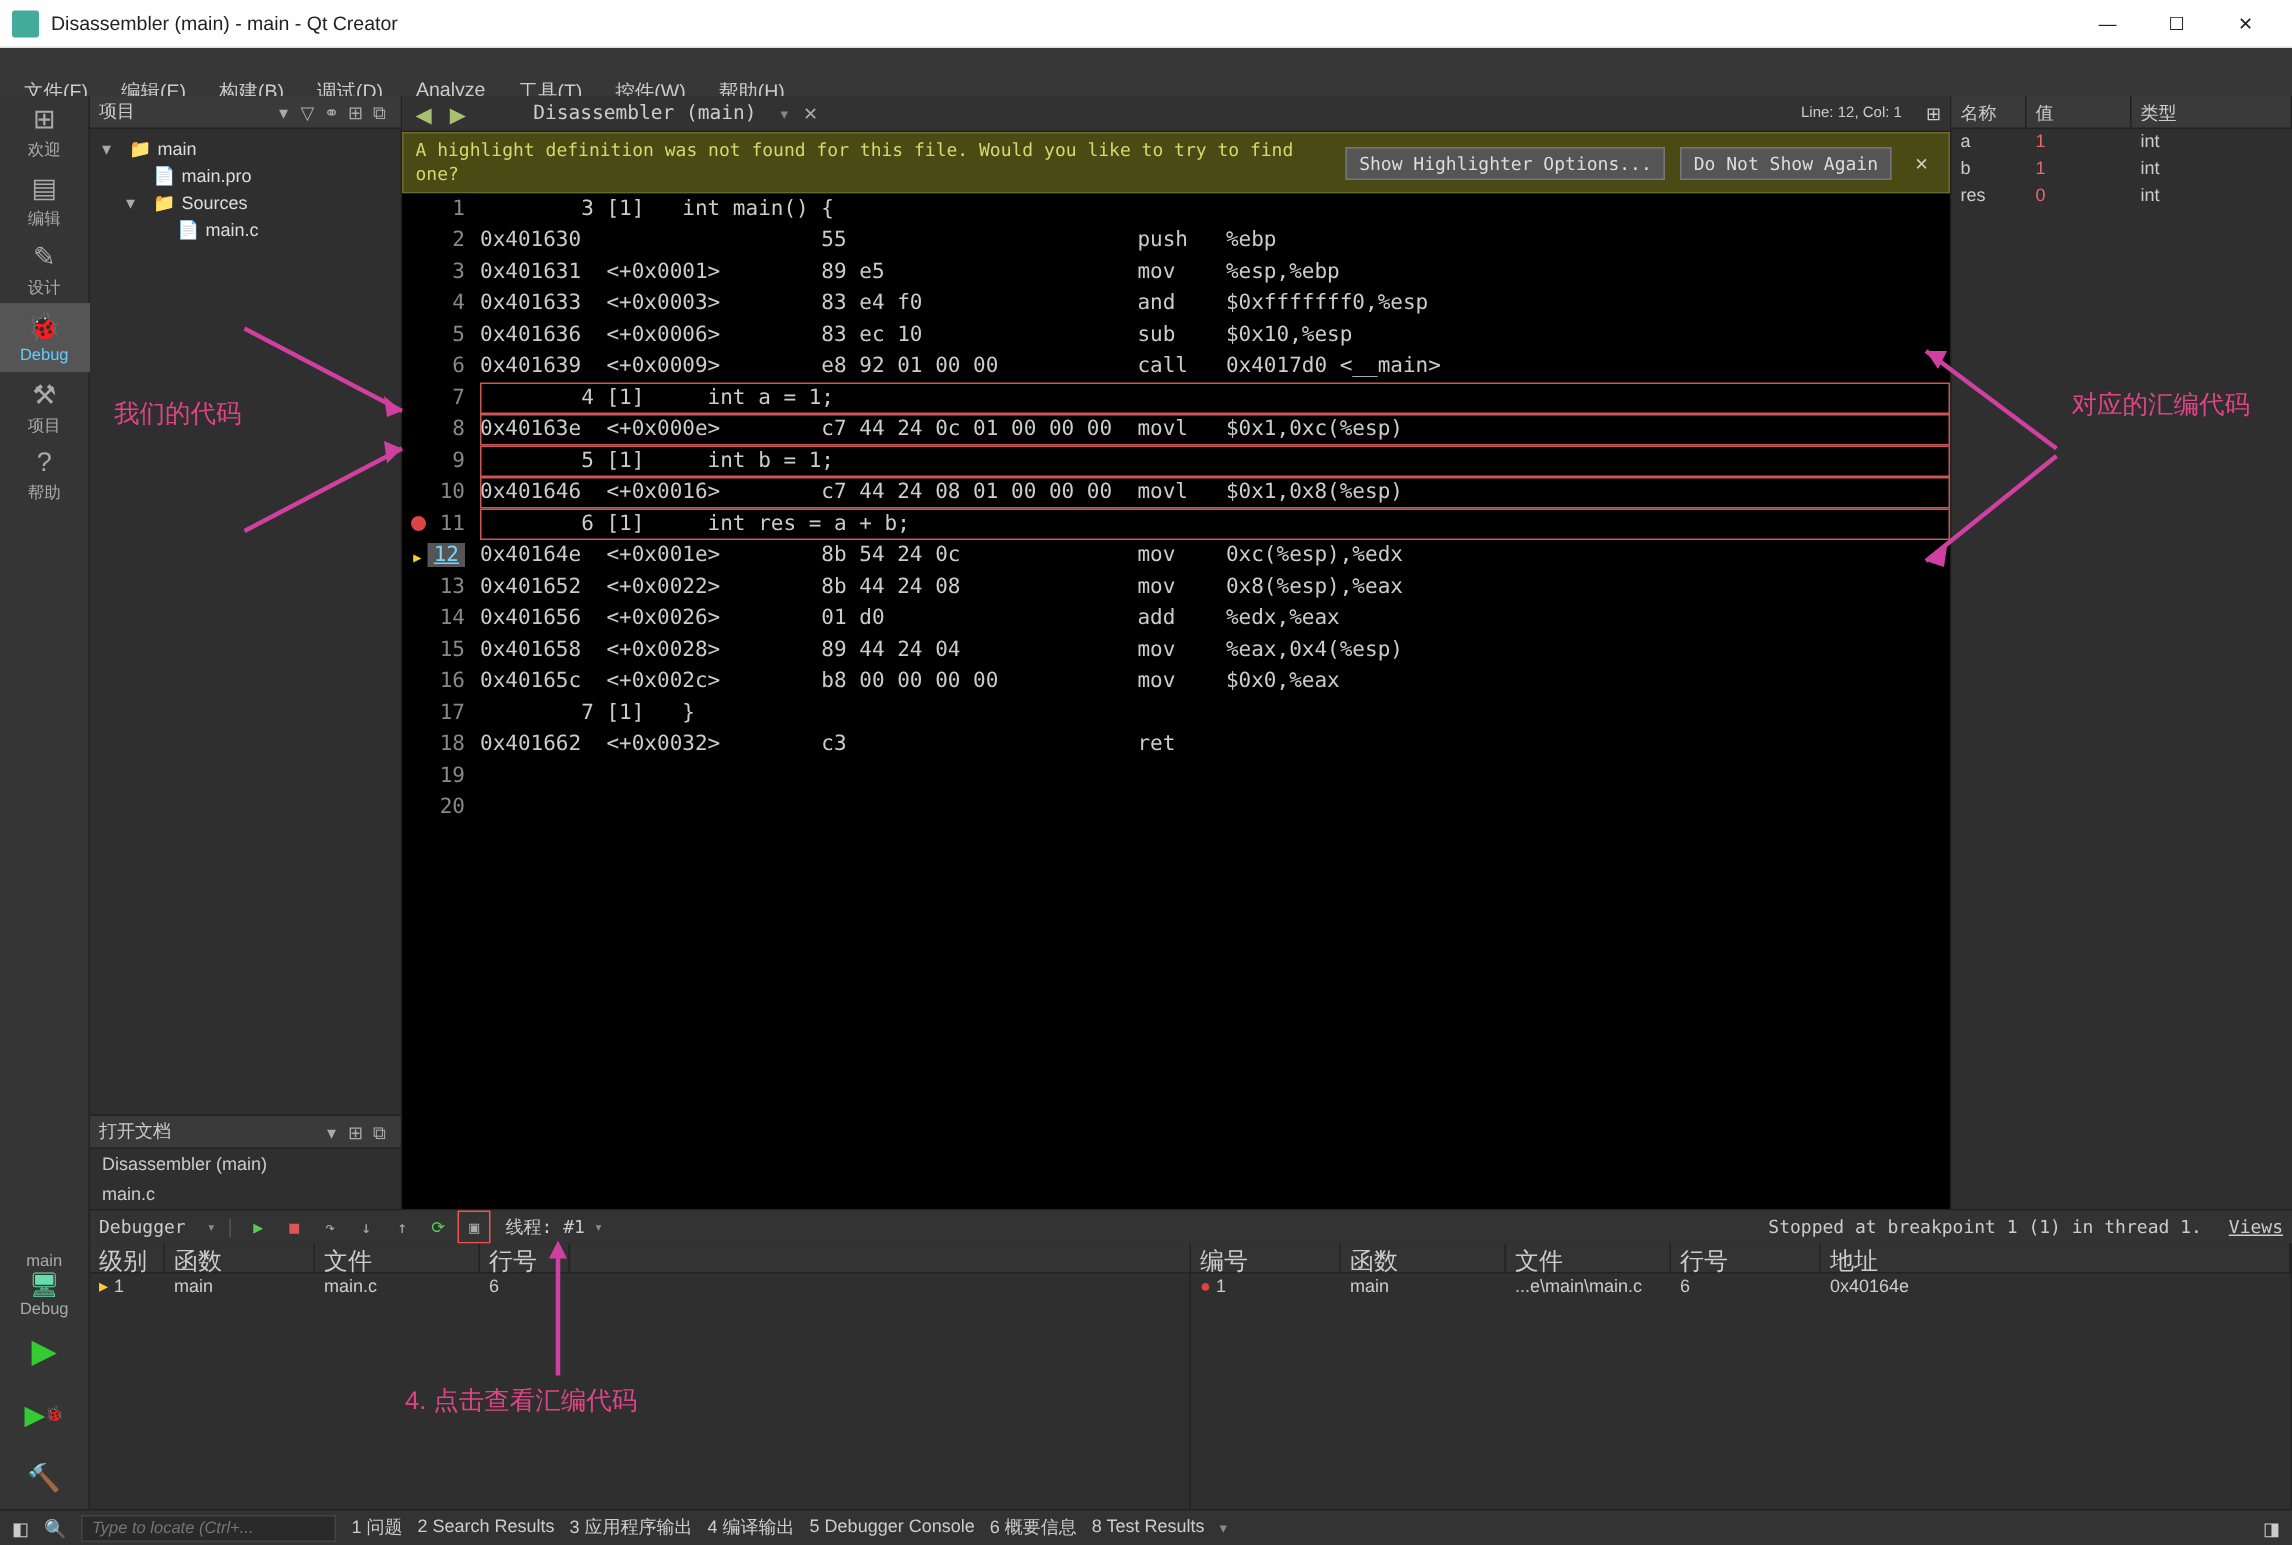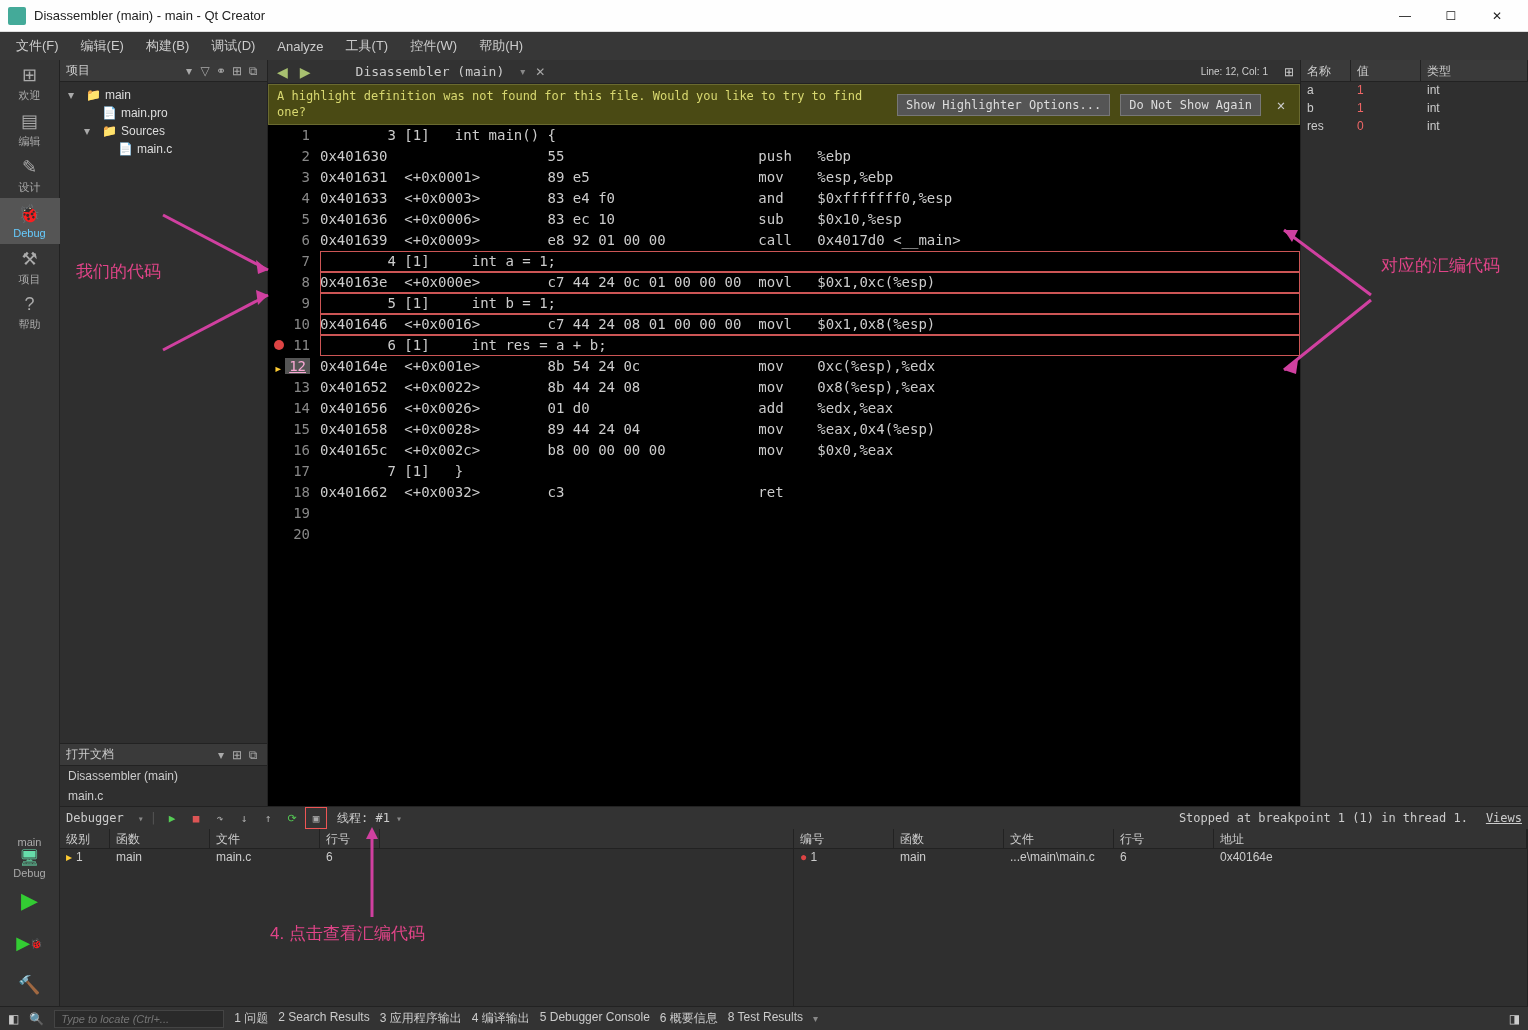--- a/index.html
+++ b/index.html
@@ -24,22 +24,21 @@
   border-bottom: 1px solid #ddd;
 }
 .titlebar .icon-box { width: 18px; height: 18px; background: #4a9; margin-right: 8px; border-radius: 2px; }
 .titlebar-title { font-size: 13px; flex: 0 0 auto; }
 .titlebar-spacer { flex: 1; }
 .titlebar-btn { width: 46px; height: 32px; display:flex; align-items:center; justify-content:center; cursor:pointer; }
 .menubar {
   background: #373737;
   height: 28px;
   display: flex;
-  align-items: center;
-  padding: 0 6px;
+  padding: 16px 6px;
   gap: 2px;
 }
 .menubar-item { padding: 4px 10px; color: #ccc; cursor: pointer; font-size: 13px; }
 .app-body { flex:1; display:flex; min-height:0; }
 .leftbar {
   width: 60px;
   background: #353535;
   display: flex;
   flex-direction: column;
   align-items: center;
@@ -90,21 +89,21 @@
 .warn-btn { background:#555; border:1px solid #777; color:#ddd; padding:3px 8px; cursor:pointer; font-family:"Consolas",monospace; font-size:12px; }
 .warn-close { color:#ccc; cursor:pointer; font-size:14px; width:20px; text-align:center; }
 .code-area { flex:1; display:flex; background:#000; font-family:"Consolas",monospace; font-size:14px; overflow:auto; position:relative; }
 .gutter { width:48px; background:#000; text-align:right; padding-right:6px; color:#888; flex-shrink:0; position:relative; }
 .gutter-line { height:21px; line-height:21px; }
 .code-body { flex:1; padding-left:4px; }
 .code-line { height:21px; line-height:21px; white-space:pre; color:#ccc; position:relative; }
 .code-line.hl-red { outline:1px solid #cc5555; outline-offset:-1px; }
 .breakpoint { position:absolute; left:-46px; top:5px; width:10px; height:10px; background:#d44; border-radius:50%; }
 .cur-arrow { position:absolute; left:-46px; top:2px; color:#ffcc33; font-size:14px; }
-.cur-line-num { background:#555; color:#f9a8d4; padding:0 4px;text-decoration:underline; }
+.cur-line-num { background:#555; color:#7dd3fc; padding:0 4px;text-decoration:underline; }
 .right-panel { width:228px; background:#2f2f2f; border-left:1px solid #222; display:flex; flex-direction:column; }
 .var-header { display:flex; height:22px; background:#3a3a3a; border-bottom:1px solid #222; font-size:12px; }
 .var-header div { padding:3px 6px; border-right:1px solid #222; }
 .vh-name { width:50px; }
 .vh-val { width:70px; color:#ccc; }
 .vh-type { flex:1; }
 .var-row { display:flex; height:18px; font-size:12px; }
 .var-row div { padding:1px 6px; }
 .vr-name { width:50px; color:#ccc; }
 .vr-val { width:70px; }
@@ -113,21 +112,21 @@
 .bottom-panel { height:200px; background:#2f2f2f; border-top:1px solid #222; display:flex; flex-direction:column; }
 .debug-header { height:22px; display:flex; align-items:center; background:#333; padding:0 6px; gap:6px; font-family:"Consolas",monospace; font-size:12px; }
 .debug-hdr-title { padding-right:8px; }
 .debug-icon-btn { width:18px; height:18px; display:flex; align-items:center; justify-content:center; color:#aaa; cursor:pointer; font-size:11px; }
 .debug-icon-btn.hl-red { outline:1px solid #e55; outline-offset:1px; }
 .debug-thread { color:#ccc; margin-left:6px; }
 .debug-status { margin-left:auto; color:#ccc; }
 .views-link { margin-left:12px; text-decoration:underline; cursor:pointer; color:#ccc; }
 .stacks { flex:1; display:flex; }
 .stack-tab { flex:1; border-right:1px solid #222; display:flex; flex-direction:column; }
-.stack-thead { display:flex; height:20px; background:#333; font-size:12px; border-bottom:1px solid #222; }
+.stack-thead { display:flex; height:20px; background:#333; font-size:16px; border-bottom:1px solid #222; }
 .stack-thead div { padding:2px 6px; border-right:1px solid #222; }
 .stack-row { display:flex; height:18px; font-size:12px; }
 .stack-row div { padding:1px 6px; }
 .sc-lvl { width:50px; }
 .sc-fn { width:100px; }
 .sc-file { width:110px; }
 .sc-ln { width:60px; }
 .sc2-num { width:100px; }
 .sc2-fn { width:110px; }
 .sc2-file { width:110px; }

